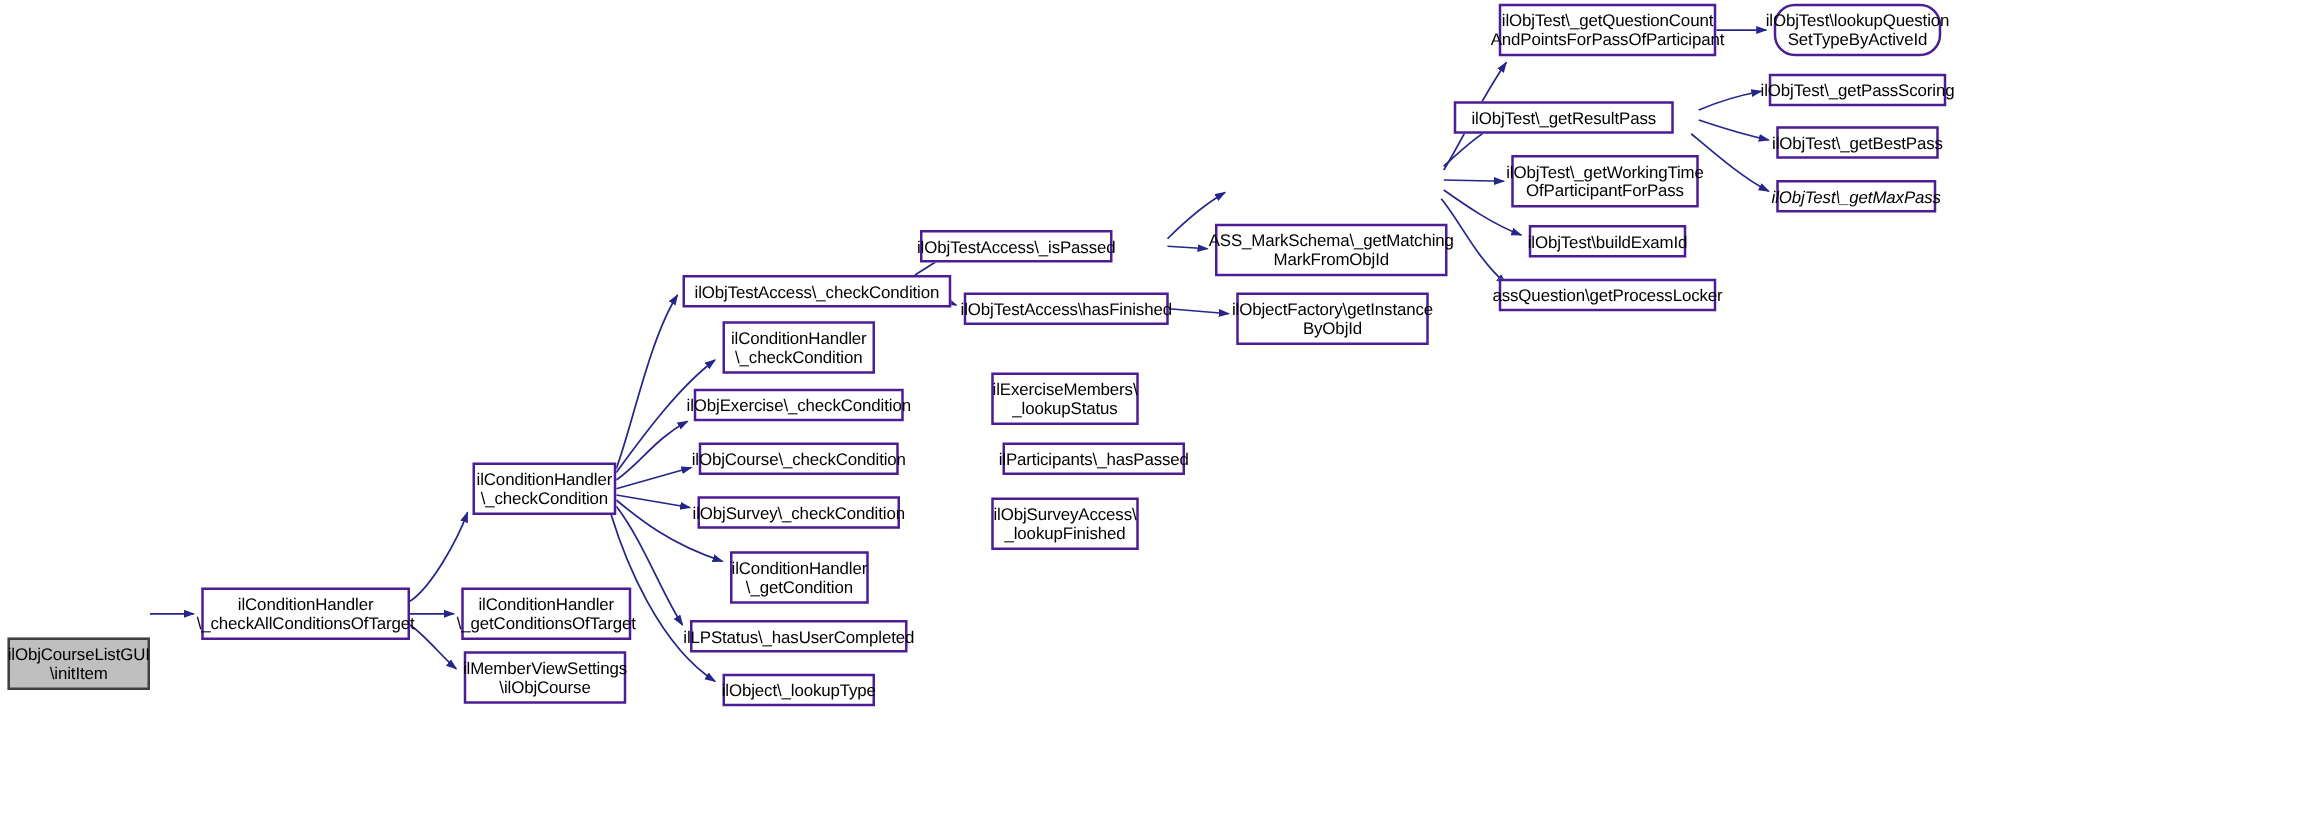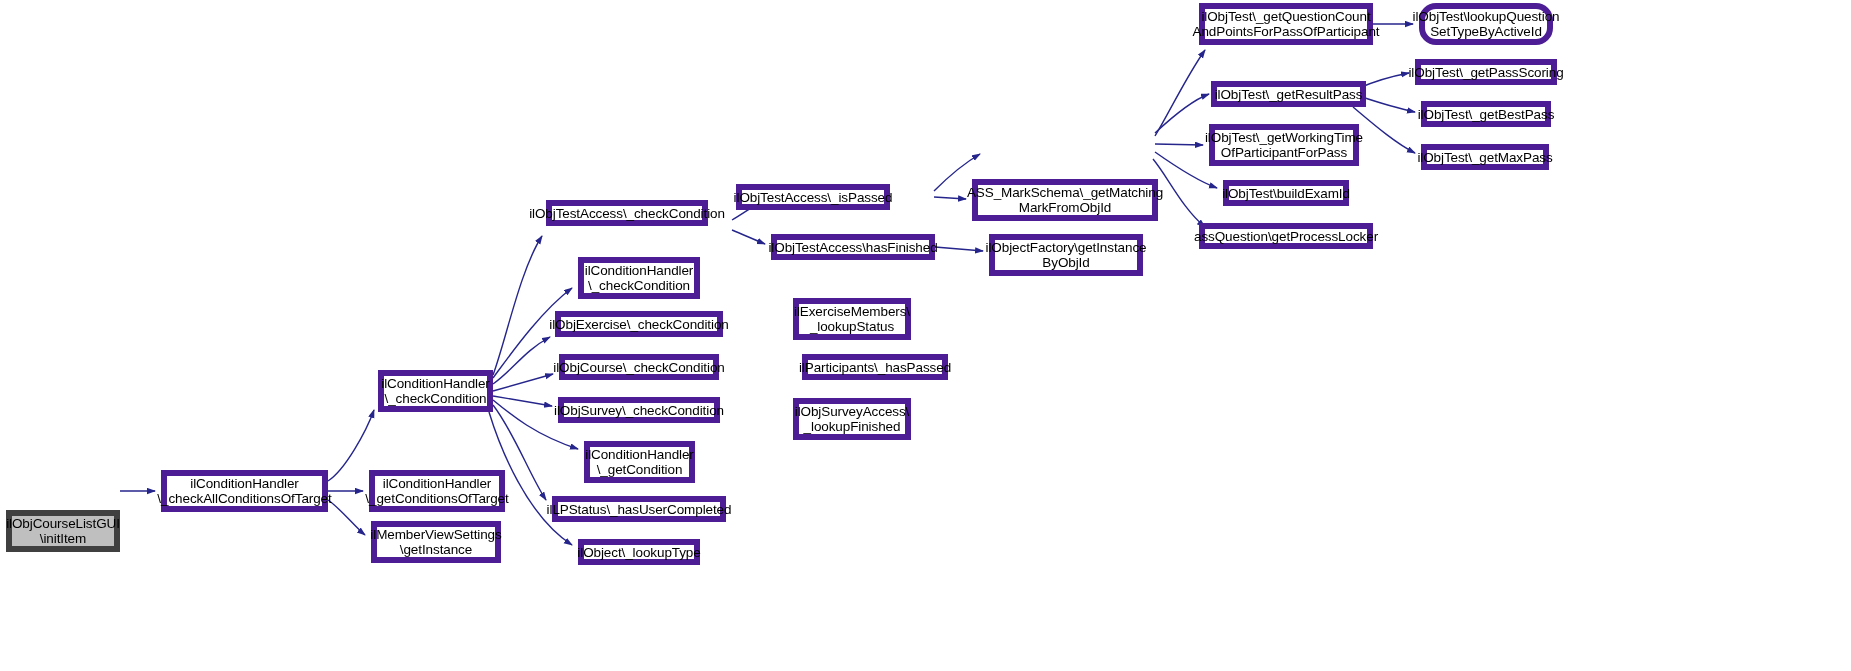--- a/index.html
+++ b/index.html
@@ -20,21 +20,21 @@
     position: absolute;
     left: 0;
     top: 0;
     width: 1851px;
     height: 671px;
     pointer-events: none;
   }
   .node {
     position: absolute;
     box-sizing: border-box;
-    border: 6px solid #4c1d95;
+    border: 2px solid #4c1d95;
     background: #ffffff;
     color: #000000;
     display: flex;
     align-items: center;
     justify-content: center;
     text-align: center;
     font-size: 13.5px;
     line-height: 15px;
     letter-spacing: -0.1px;
     white-space: pre-line;
@@ -87,22 +87,22 @@
   </svg>
 <div class="node root" style="left: 6px; top: 470px; width: 114px; height: 42px; margin-top: 40px;">ilObjCourseListGUI
 \initItem</div>
     <div class="node" style="left: 161px; top: 470px; width: 167px; height: 42px;">ilConditionHandler
 \_checkAllConditionsOfTarget</div>
     <div class="node" style="left: 378px; top: 370px; width: 115px; height: 42px;">ilConditionHandler
 \_checkCondition</div>
     <div class="node" style="left: 369px; top: 470px; width: 136px; height: 42px;">ilConditionHandler
 \_getConditionsOfTarget</div>
     <div class="node" style="left: 371px; top: 521px; width: 130px; height: 42px;">ilMemberViewSettings
-\getInstance</div>
-    <div class="node" style="left: 546px; top: 200px; width: 162px; height: 26px;">ilObjTestAccess\_checkCondition</div>
+\ilObjCourse</div>
+    <div class="node" style="left: 546px; top: 220px; width: 215px; height: 26px;">ilObjTestAccess\_checkCondition</div>
     <div class="node" style="left: 578px; top: 257px; width: 122px; height: 42px;">ilConditionHandler
 \_checkCondition</div>
     <div class="node" style="left: 555px; top: 311px; width: 168px; height: 26px;">ilObjExercise\_checkCondition</div>
     <div class="node" style="left: 559px; top: 354px; width: 160px; height: 26px;">ilObjCourse\_checkCondition</div>
     <div class="node" style="left: 558px; top: 397px; width: 162px; height: 26px;">ilObjSurvey\_checkCondition</div>
     <div class="node" style="left: 584px; top: 441px; width: 111px; height: 42px;">ilConditionHandler
 \_getCondition</div>
     <div class="node" style="left: 552px; top: 496px; width: 174px; height: 26px;">ilLPStatus\_hasUserCompleted</div>
     <div class="node" style="left: 578px; top: 539px; width: 122px; height: 26px;">ilObject\_lookupType</div>
     <div class="node" style="left: 736px; top: 184px; width: 154px; height: 26px;">ilObjTestAccess\_isPassed</div>
@@ -111,23 +111,23 @@
 _lookupStatus</div>
     <div class="node" style="left: 781px; top: 354px; width: 146px; height: 26px; margin-left: 21px;">ilParticipants\_hasPassed</div>
     <div class="node" style="left: 793px; top: 398px; width: 118px; height: 42px;">ilObjSurveyAccess\
 _lookupFinished</div>
     <div class="node" style="left: 972px; top: 179px; width: 186px; height: 42px;">ASS_MarkSchema\_getMatching
 MarkFromObjId</div>
     <div class="node" style="left: 989px; top: 234px; width: 154px; height: 42px;">ilObjectFactory\getInstance
 ByObjId</div>
     <div class="node" style="left: 1199px; top: 3px; width: 174px; height: 42px;">ilObjTest\_getQuestionCount
 AndPointsForPassOfParticipant</div>
-    <div class="node" style="left: 1211px; top: 81px; width: 155px; height: 26px; text-align: right;">ilObjTest\_getResultPass</div>
+    <div class="node" style="left: 1163px; top: 81px; width: 176px; height: 26px; text-align: right;">ilObjTest\_getResultPass</div>
     <div class="node" style="left: 1209px; top: 124px; width: 150px; height: 42px;">ilObjTest\_getWorkingTime
 OfParticipantForPass</div>
     <div class="node" style="left: 1223px; top: 180px; width: 126px; height: 26px;">ilObjTest\buildExamId</div>
     <div class="node" style="left: 1199px; top: 223px; width: 174px; height: 26px;">assQuestion\getProcessLocker</div>
     <div class="node" style="left: 1419px; top: 3px; width: 134px; height: 42px; border-radius: 17px;">ilObjTest\lookupQuestion
 SetTypeByActiveId</div>
     <div class="node" style="left: 1415px; top: 59px; width: 142px; height: 26px;">ilObjTest\_getPassScoring</div>
     <div class="node" style="left: 1421px; top: 101px; width: 130px; height: 26px;">ilObjTest\_getBestPass</div>
-    <div class="node" style="left: 1421px; top: 144px; width: 128px; height: 26px;">ilObjTest\_getMaxPass</div>
+    <div class="node" style="left: 1421px; top: 144px; width: 128px; height: 26px; font-style: italic;">ilObjTest\_getMaxPass</div>
   </div>
 
 </body></html>

